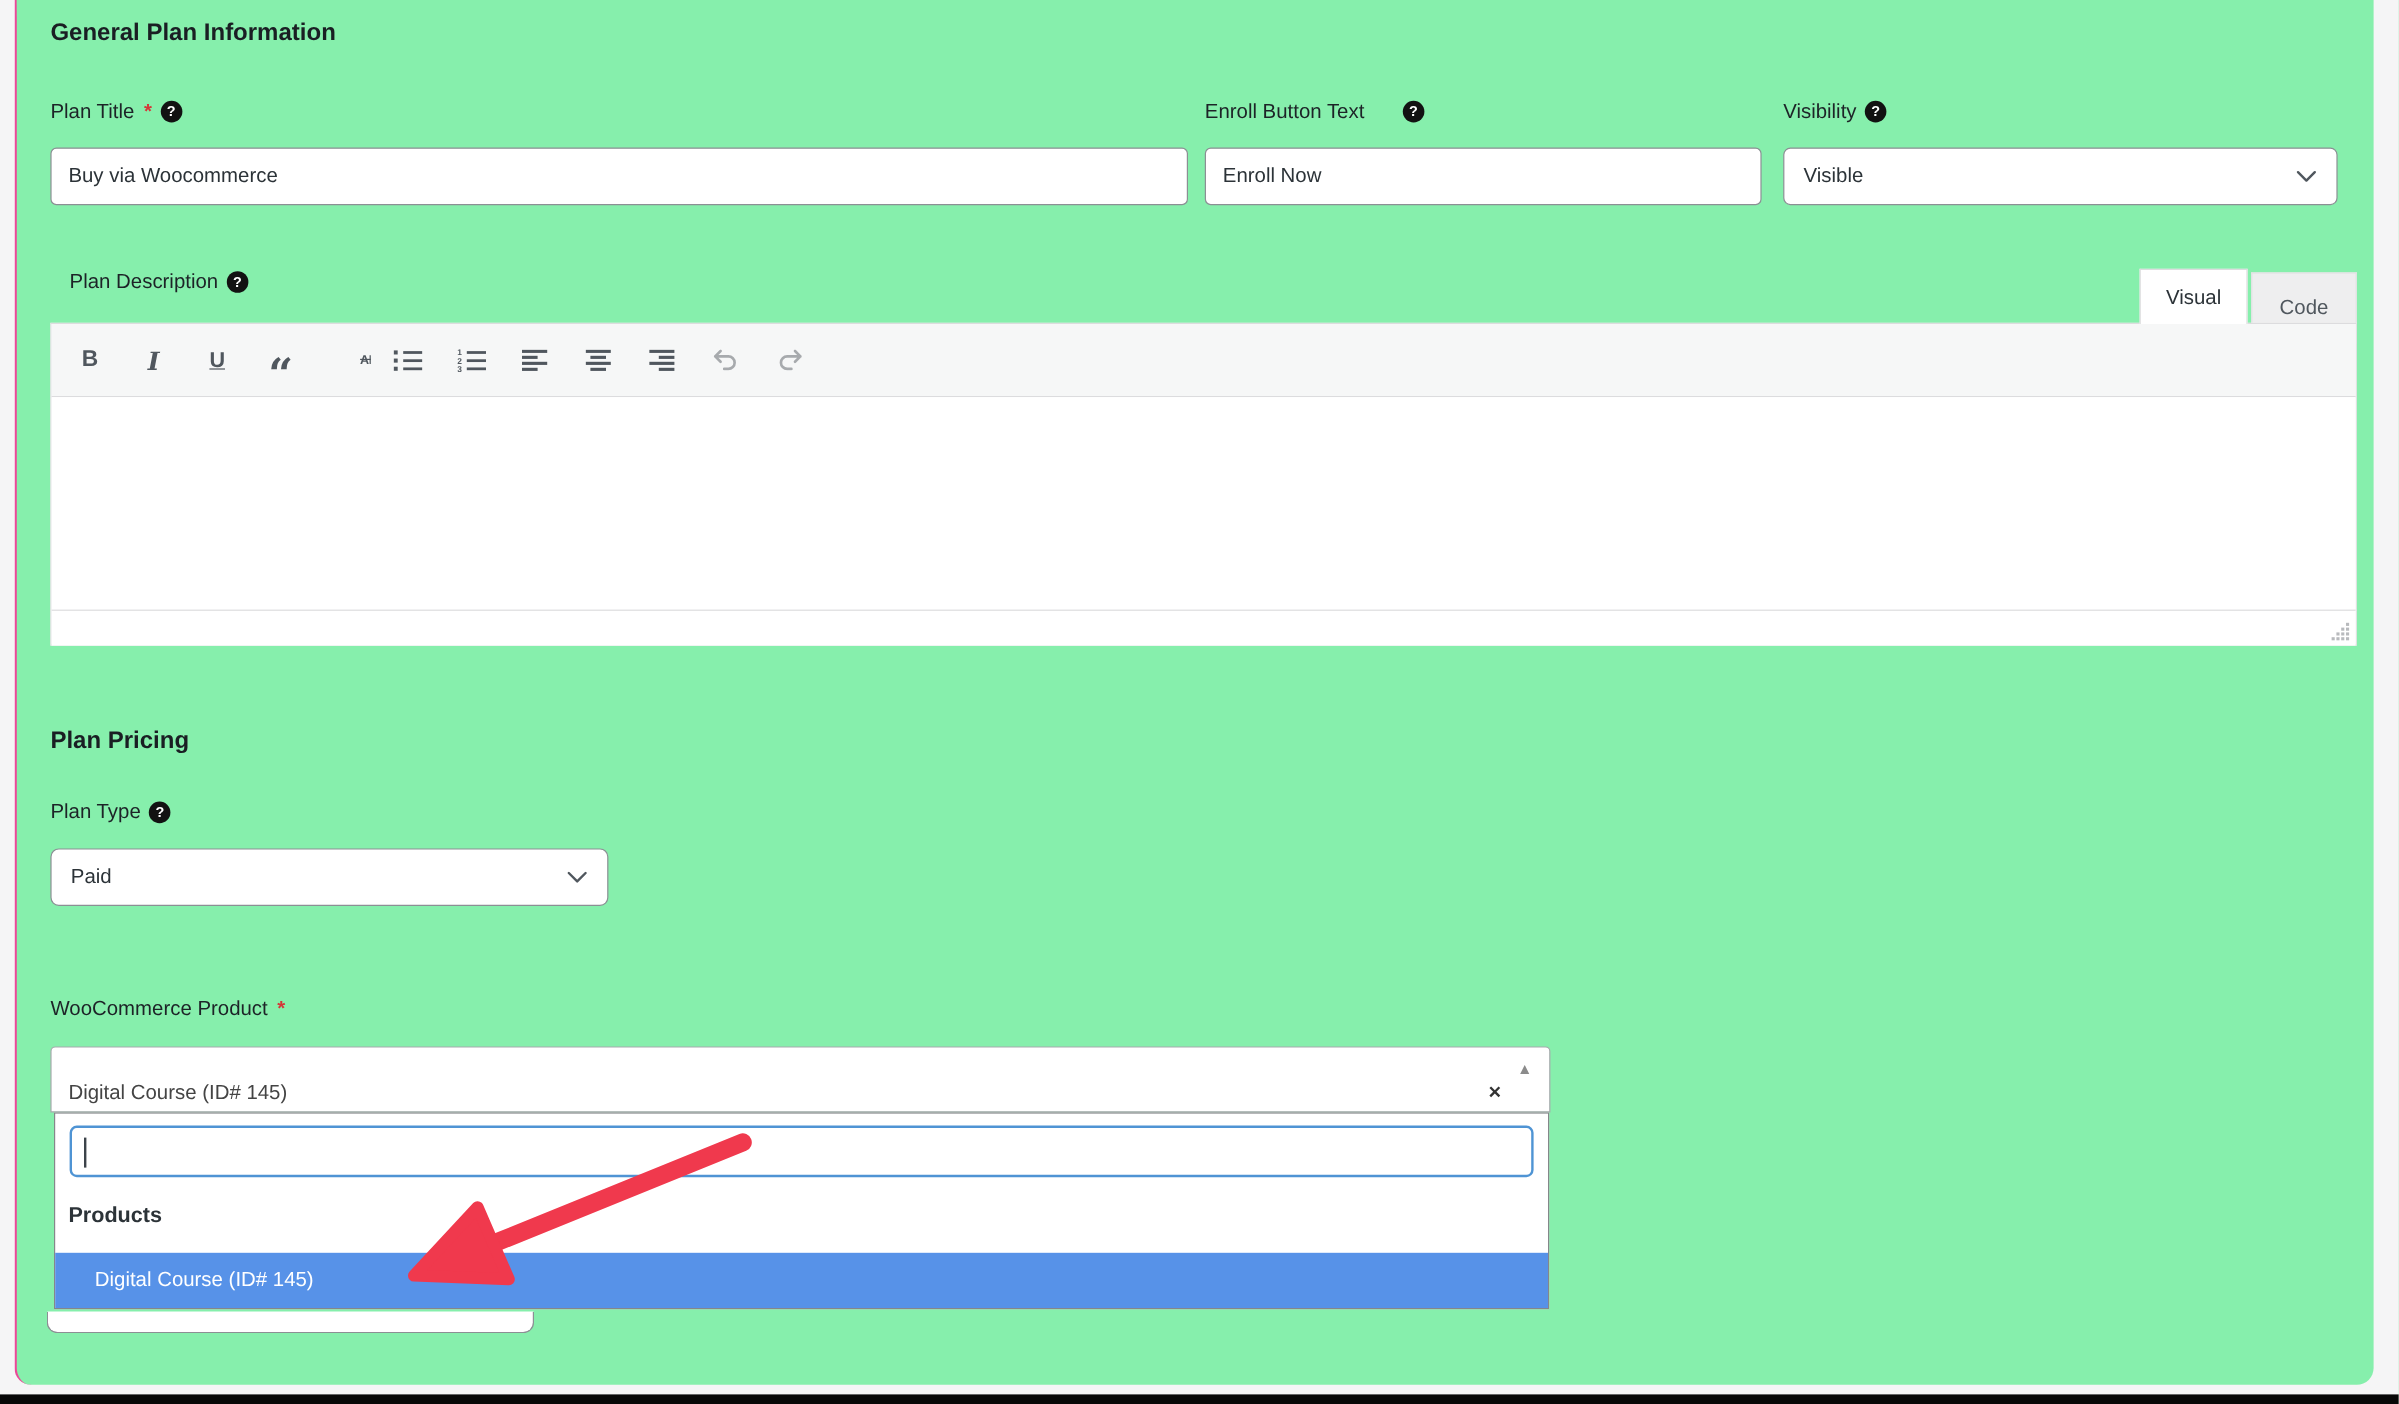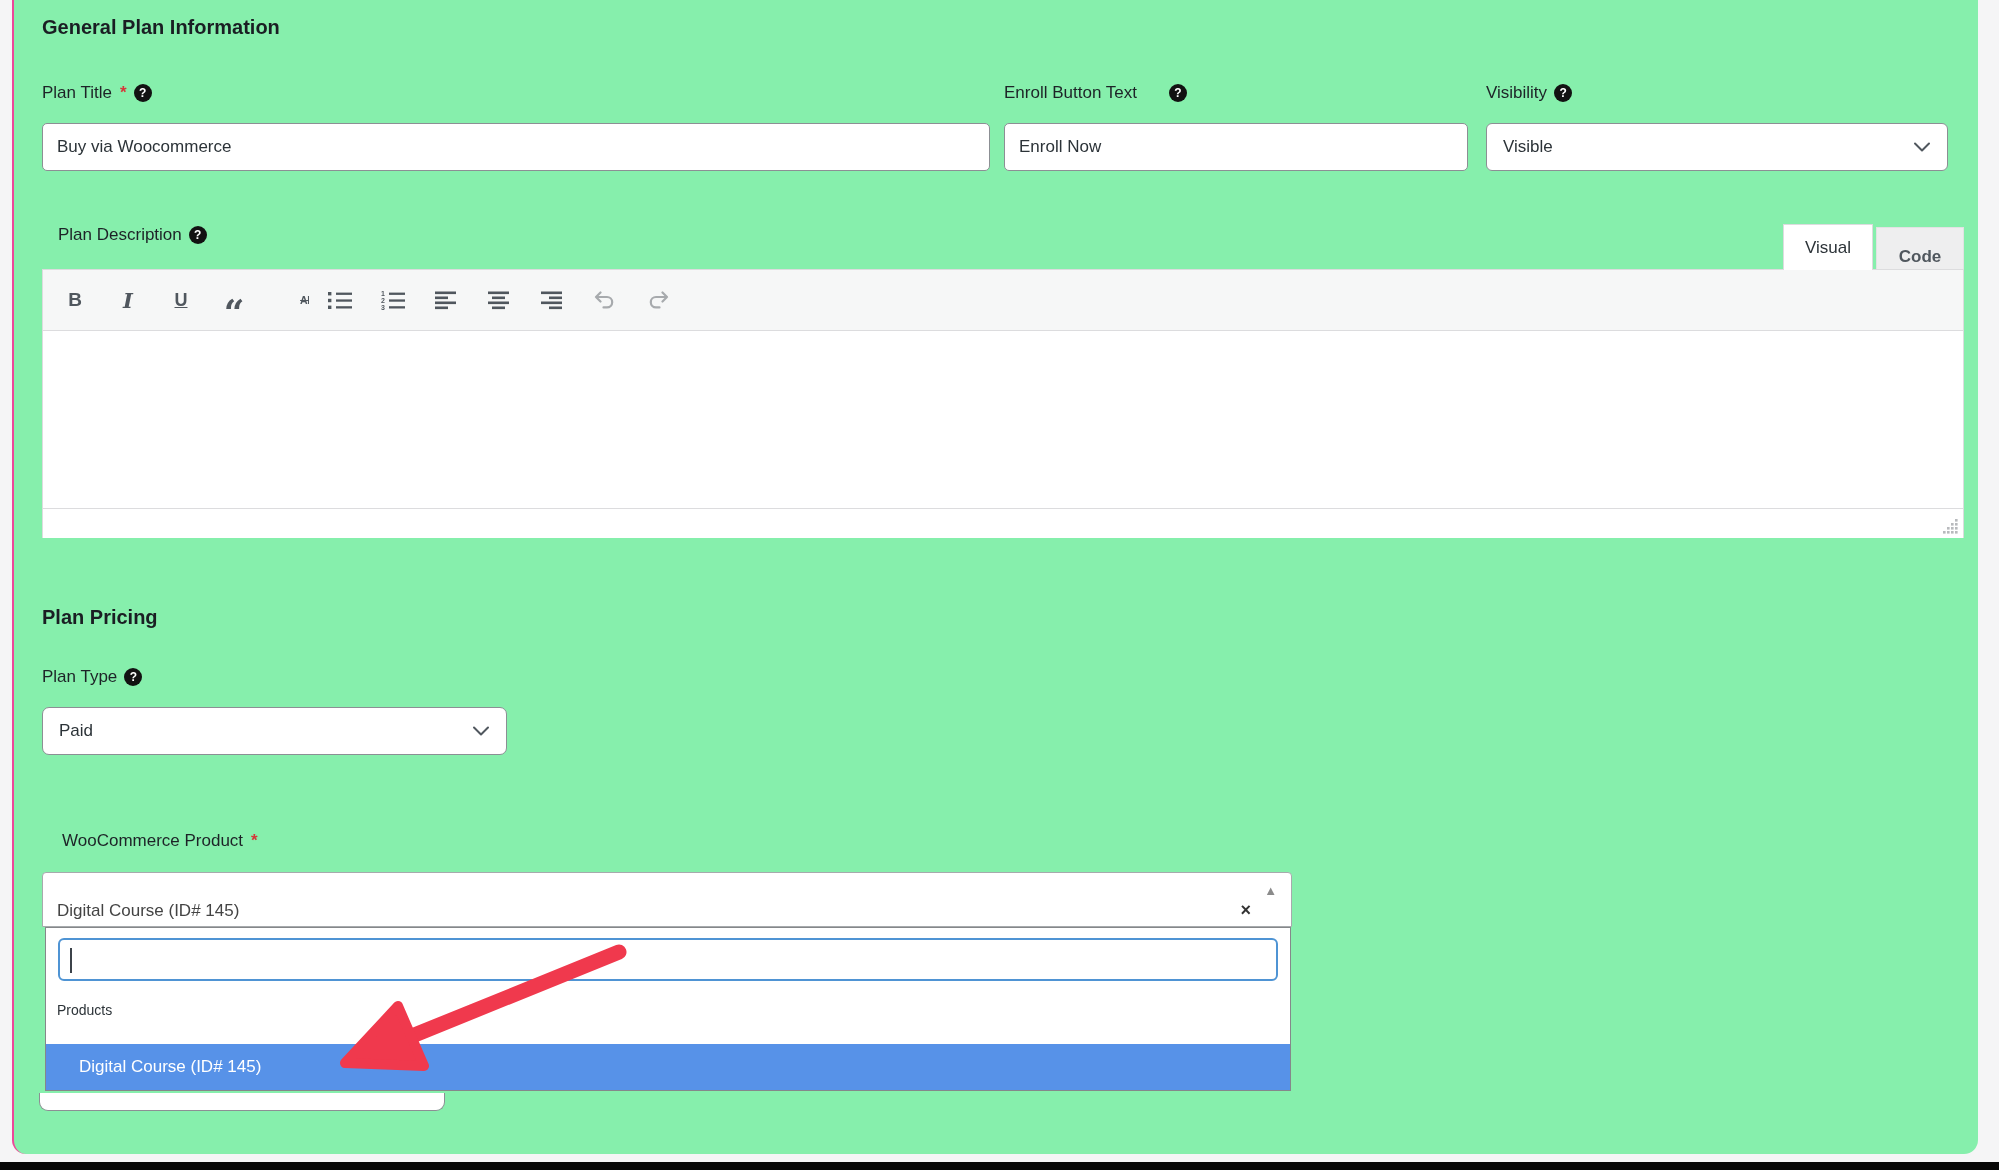--- a/index.html
+++ b/index.html
@@ -84,21 +84,21 @@
   .dd{
     position:absolute;left:31px;top:927px;width:1246px;height:164px;
     box-sizing:border-box;background:#fff;border:1px solid #85878a;z-index:5;
   }
   .dd-search{
     position:absolute;left:12px;top:10px;width:1220px;height:43px;
     box-sizing:border-box;border:2px solid var(--focus);border-radius:6px;
     background:#fff;cursor:text;
   }
   .caret{position:absolute;left:10px;top:8px;width:2px;height:25px;background:#3c434a;}
-  .dd-group{position:absolute;left:11px;top:74px;font-size:14px;font-weight:400;color:#2c3338;text-align:right;}
+  .dd-group{position:absolute;left:11px;top:74px;font-size:18px;font-weight:700;color:#2c3338;text-align:right;}
   .dd-option{
     position:absolute;left:0;right:0;top:116px;height:46px;
     background:var(--highlight);color:#fff;font-size:17px;
     display:flex;align-items:center;padding-left:33px;cursor:pointer;
   }
   .partial-input{
     position:absolute;left:25px;top:1093px;width:406px;height:18px;
     box-sizing:border-box;border:1px solid #8c8f94;border-top:none;
     border-radius:0 0 9px 9px;background:#fff;z-index:1;
   }
@@ -140,21 +140,21 @@
           <path class="chev" d="M2 1.5 L9 8.5 L16 1.5"></path>
         </svg>
     </div>
 
     <div class="field-label abs" style="left:44px;top:225px;">
       <span>Plan Description</span>
       <span class="help-icon">?</span>
     </div>
 
     <div class="tab tab-active" style="left:1769px;top:224px;width:90px;height:46px;">Visual</div>
-    <div class="tab tab-inactive" style="left:1862px;top:227px;width:88px;height:59px;font-weight:bold;">Code</div>
+    <div class="tab tab-inactive" style="left:1862px;top:227px;width:88px;height:59px;">Code</div>
 
     <div class="editor">
       <div class="toolbar">
         <div class="tbtn">
             <span class="g-bold">B</span>
           </div>
         <div class="tbtn">
             <span class="g-italic">I</span>
           </div>
         <div class="tbtn">
@@ -256,21 +256,21 @@
       <span>Plan Type</span>
       <span class="help-icon">?</span>
     </div>
     <div class="select-box" style="left:28px;top:707px;width:465px;border-radius:7px;">
       <span>Paid</span>
       <svg width="18" height="10" viewBox="0 0 18 10">
           <path class="chev" d="M2 1.5 L9 8.5 L16 1.5"></path>
         </svg>
     </div>
 
-    <div class="field-label abs" style="left:28px;top:831px;margin-left:20px;">
+    <div class="field-label abs" style="left:28px;top:831px;">
       <span>WooCommerce Product</span>
       <span class="req">*</span>
     </div>
 
     <div class="partial-input"></div>
 
     <div class="s2">
       <span class="s2-text">Digital Course (ID# 145)</span>
       <span class="s2-clear">×</span>
       <span class="s2-arrow">▲</span>

